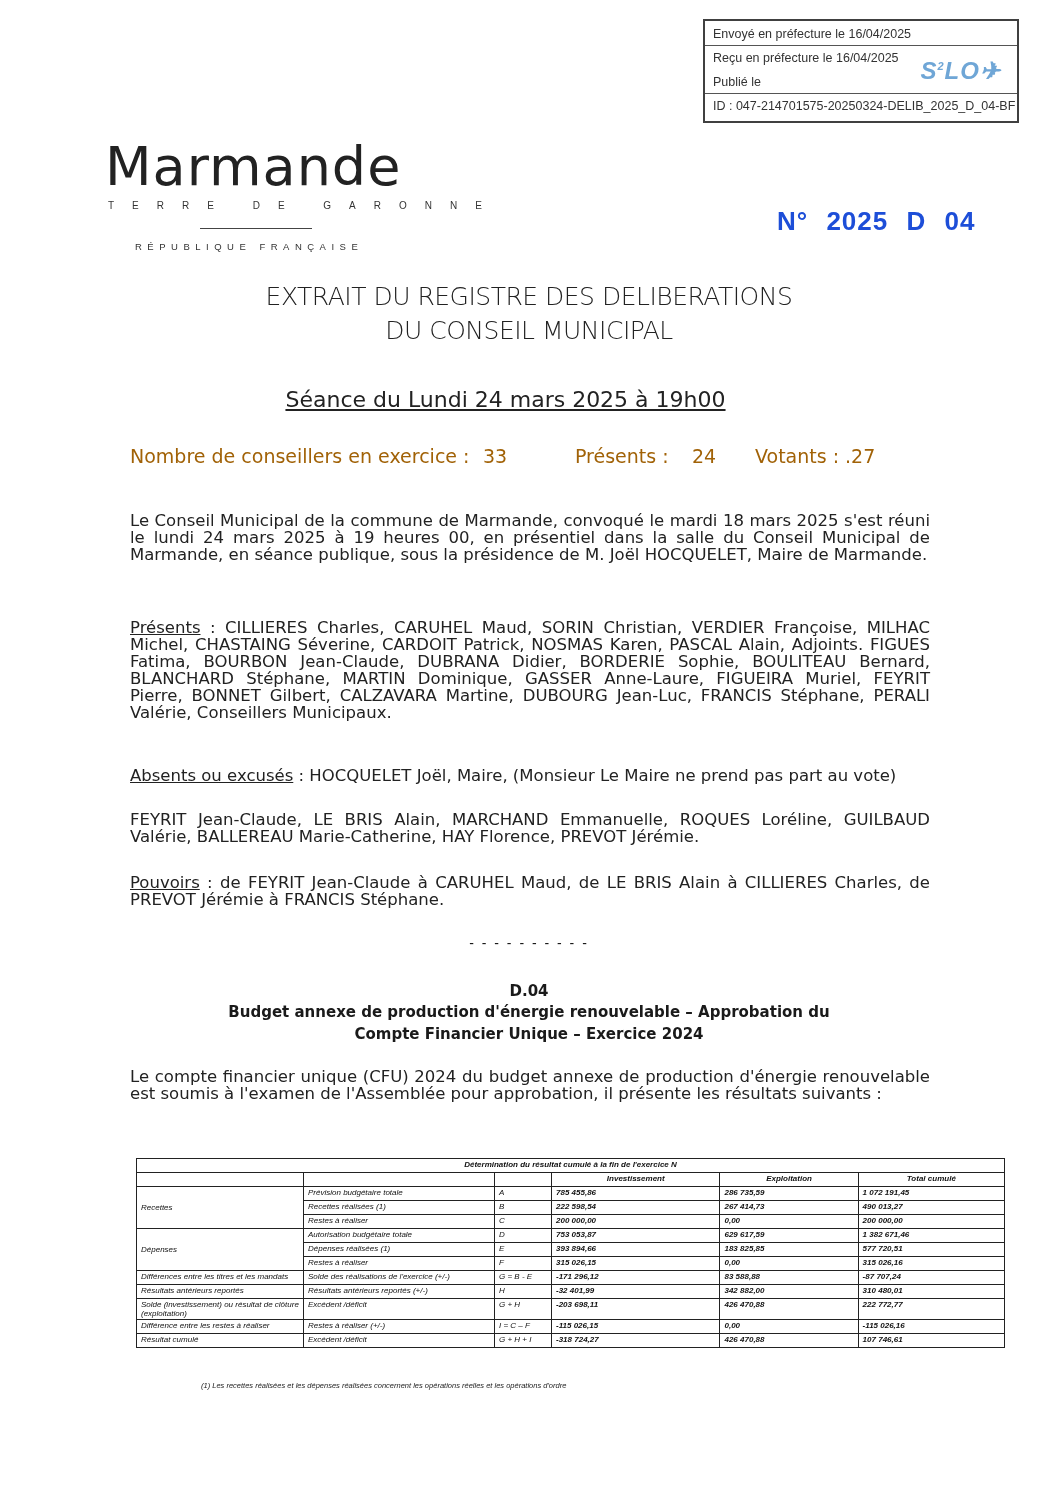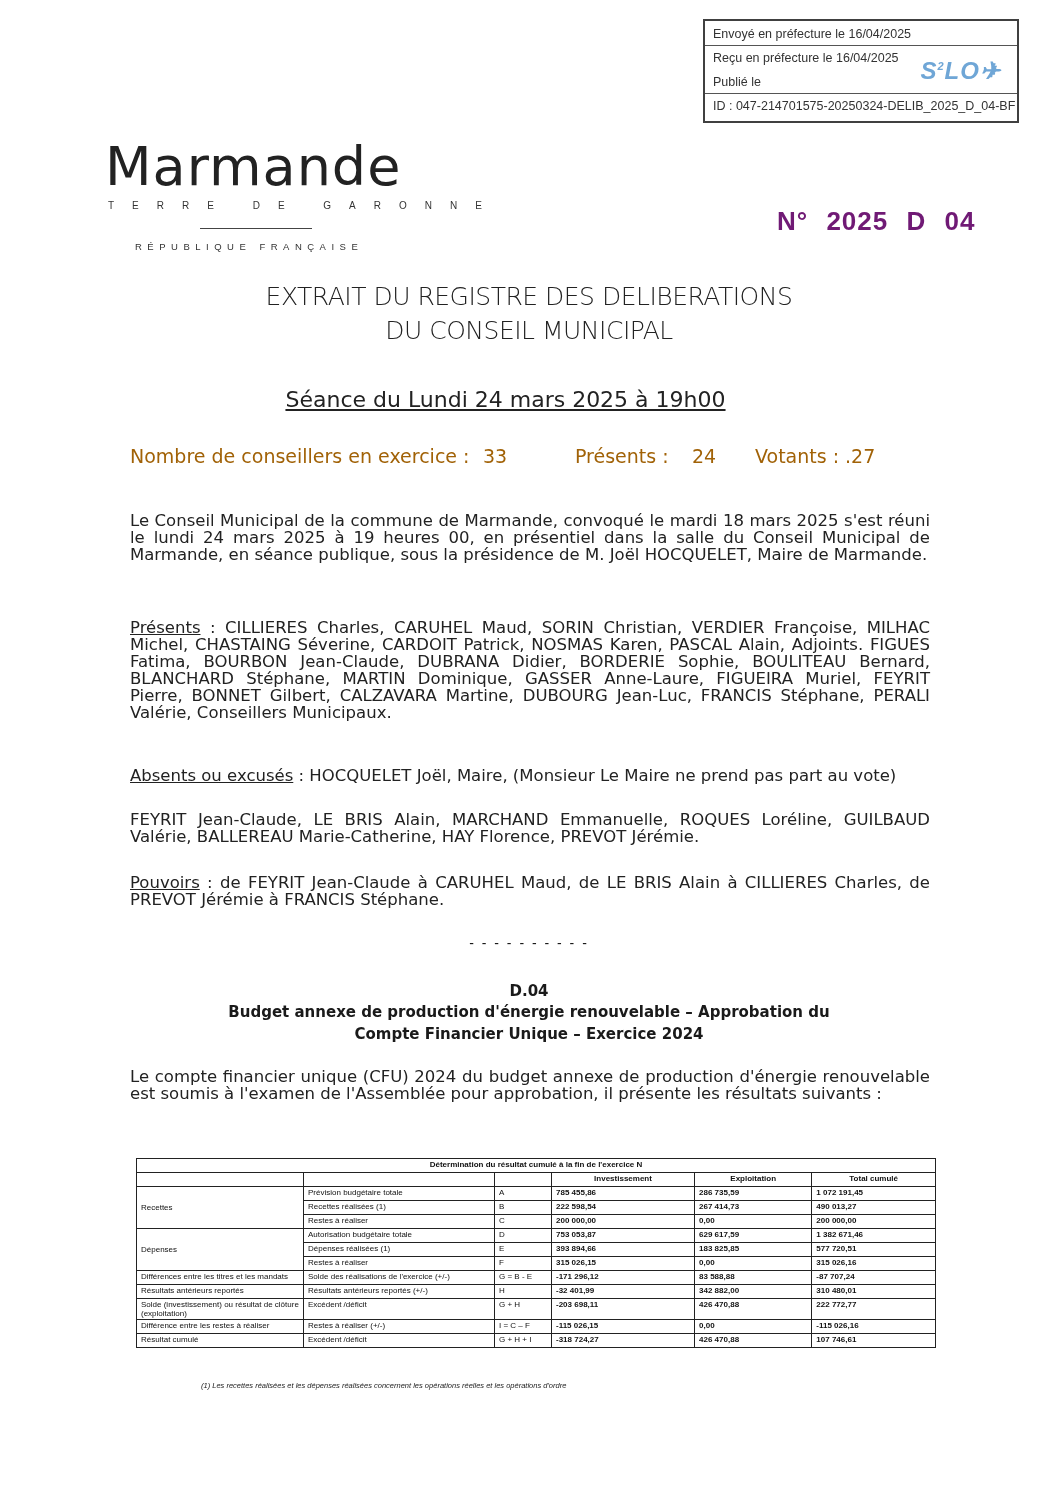--- a/index.html
+++ b/index.html
@@ -11,31 +11,31 @@
            font-size: 12.5px; color: #333; }
   .stamp div { position: absolute; left: 8px; }
   .stamp .sep { position: absolute; left: 0; right: 0; height: 1px; background: #555; }
   .s2lo { right: 16px; top: 36px; font-style: italic; font-weight: bold; font-size: 24px; color: #6fa6d6; letter-spacing: 1px; text-align: right; }
   .s2lo sup { font-size: 11px; }
   
   .logo { left: 105px; top: 135px; font-size: 54px; letter-spacing: 1px; color: #222; font-family: "DejaVu Sans", sans-serif; }
   .tagline { left: 108px; top: 200px; font-size: 10px; letter-spacing: 18px; color: #333; }
   .logo-line { left: 200px; top: 228px; width: 112px; height: 1px; background: #444; }
   .republique { left: 135px; top: 241px; font-size: 9.5px; letter-spacing: 5.5px; color: #333; }
-  .numero { left: 777px; top: 206px; font-size: 26px; font-weight: bold; word-spacing: 10px; letter-spacing: 1px; color: #701a75; }
+  .numero { left: 777px; top: 206px; font-size: 26px; font-weight: bold; word-spacing: 10px; letter-spacing: 1px; color: #1d4ed8; }
   .title { left: 0; width: 1058px; text-align: center; font-size: 25px; color: #222; font-family: "DejaVu Sans", sans-serif; font-weight: 300; letter-spacing: -0.5px; }
   .seance { left: 0; width: 1011px; text-align: center; top: 387px; font-size: 22px; color: #222; font-family: "DejaVu Sans", sans-serif; }
   .seance span { text-decoration: underline; }
   .counts { top: 445px; font-size: 19px; font-family: "DejaVu Sans", sans-serif; color: #a16207; }
   .para { left: 130px; width: 800px; font-size: 16.5px; line-height: 17px; text-align: justify; font-family: "DejaVu Sans", sans-serif; color: #222; }
   .para u { text-decoration: underline; }
   .dashes { left: 0; width: 1058px; text-align: center; top: 935px; font-size: 14px; letter-spacing: 2px; }
   .dtitle { left: 0; width: 1058px; text-align: center; font-weight: bold; font-size: 15px; font-family: "DejaVu Sans", sans-serif; }
   
-  table.cfu { position: absolute; left: 136px; top: 1158px; width: 800px; border-collapse: collapse; font-size: 8px; color: #111; }
+  table.cfu { position: absolute; left: 136px; top: 1158px; width: 869px; border-collapse: collapse; font-size: 8px; color: #111; font-style: italic; }
   table.cfu td { border: 1px solid #222; padding: 1px 4px; height: 11px; vertical-align: top; }
   table.cfu td.num { font-weight: bold; }
   table.cfu .head td { text-align: center; font-weight: bold; }
   .footnote { left: 175px; top: 1381px; font-size: 7.5px; font-style: italic; color: #222; margin-left: 26px; }
 </style>
 </head>
 <body>
 
 <div class="abs stamp">
   <div style="top:6px">Envoyé en préfecture le 16/04/2025</div>

